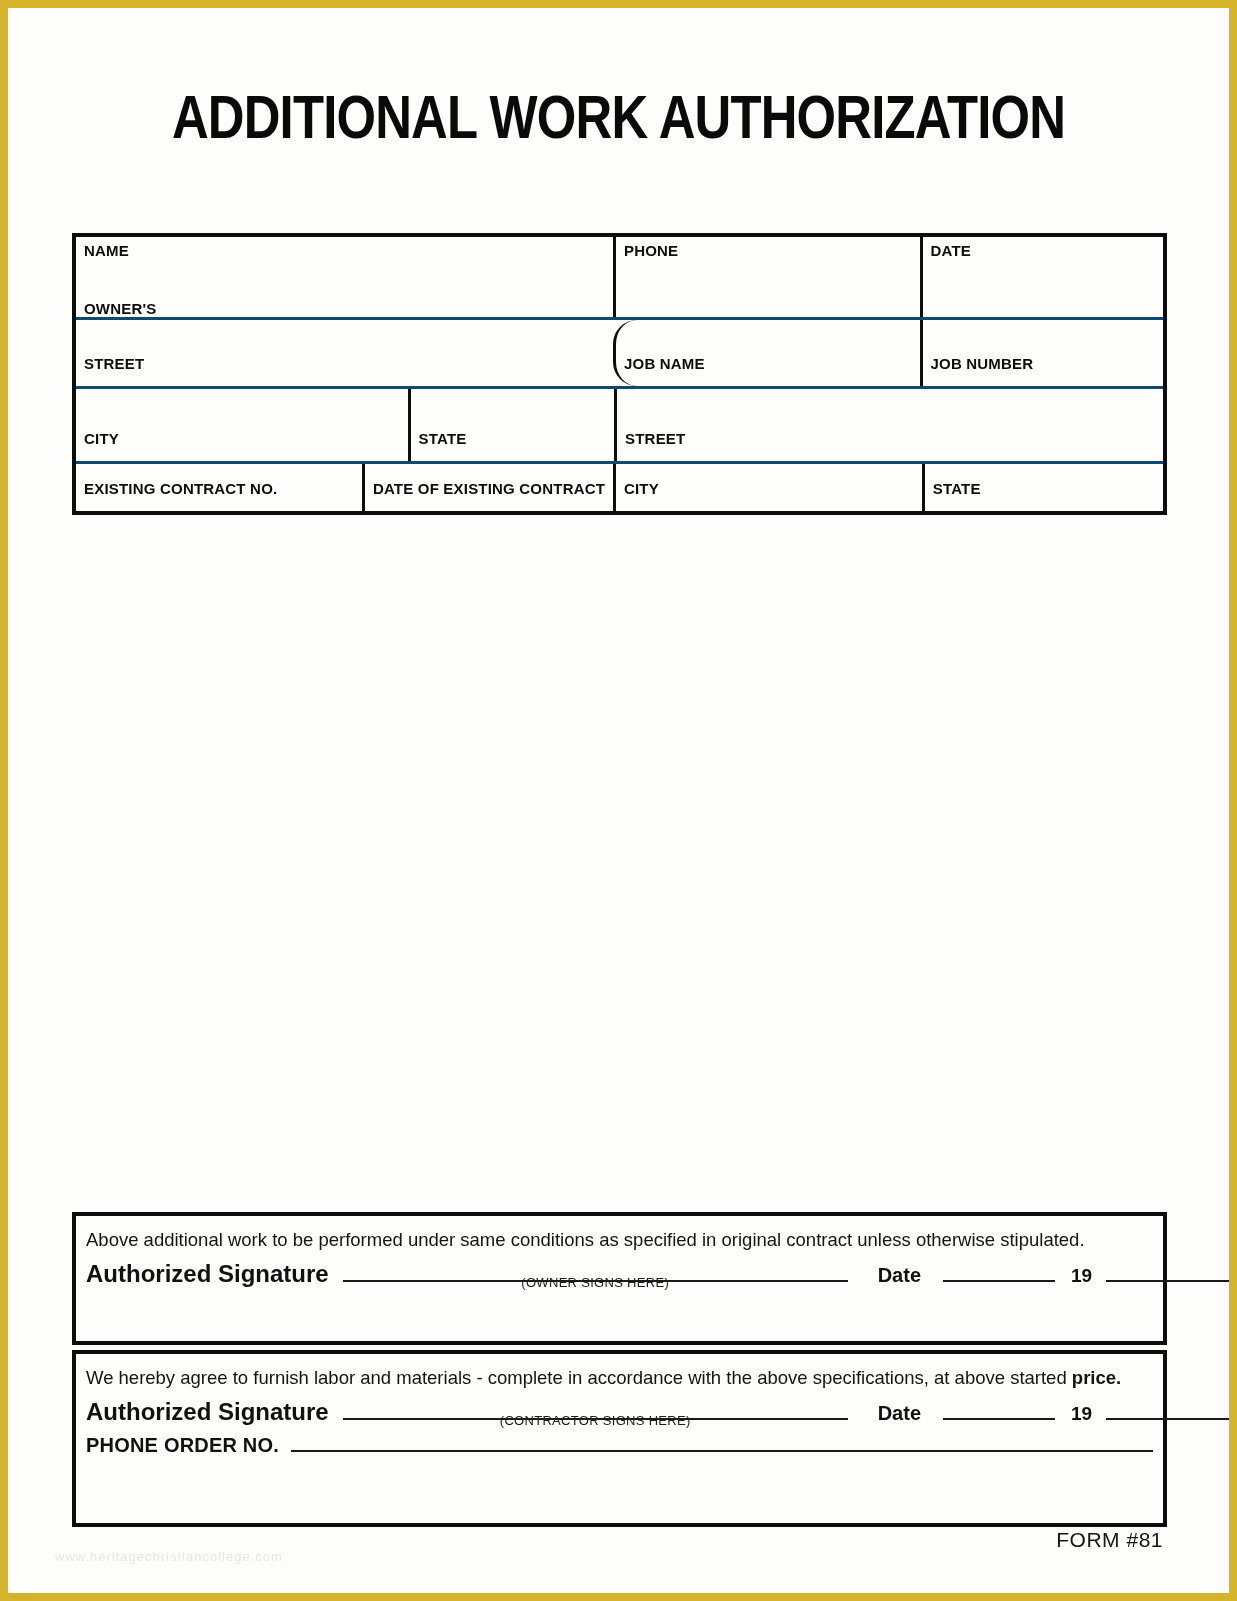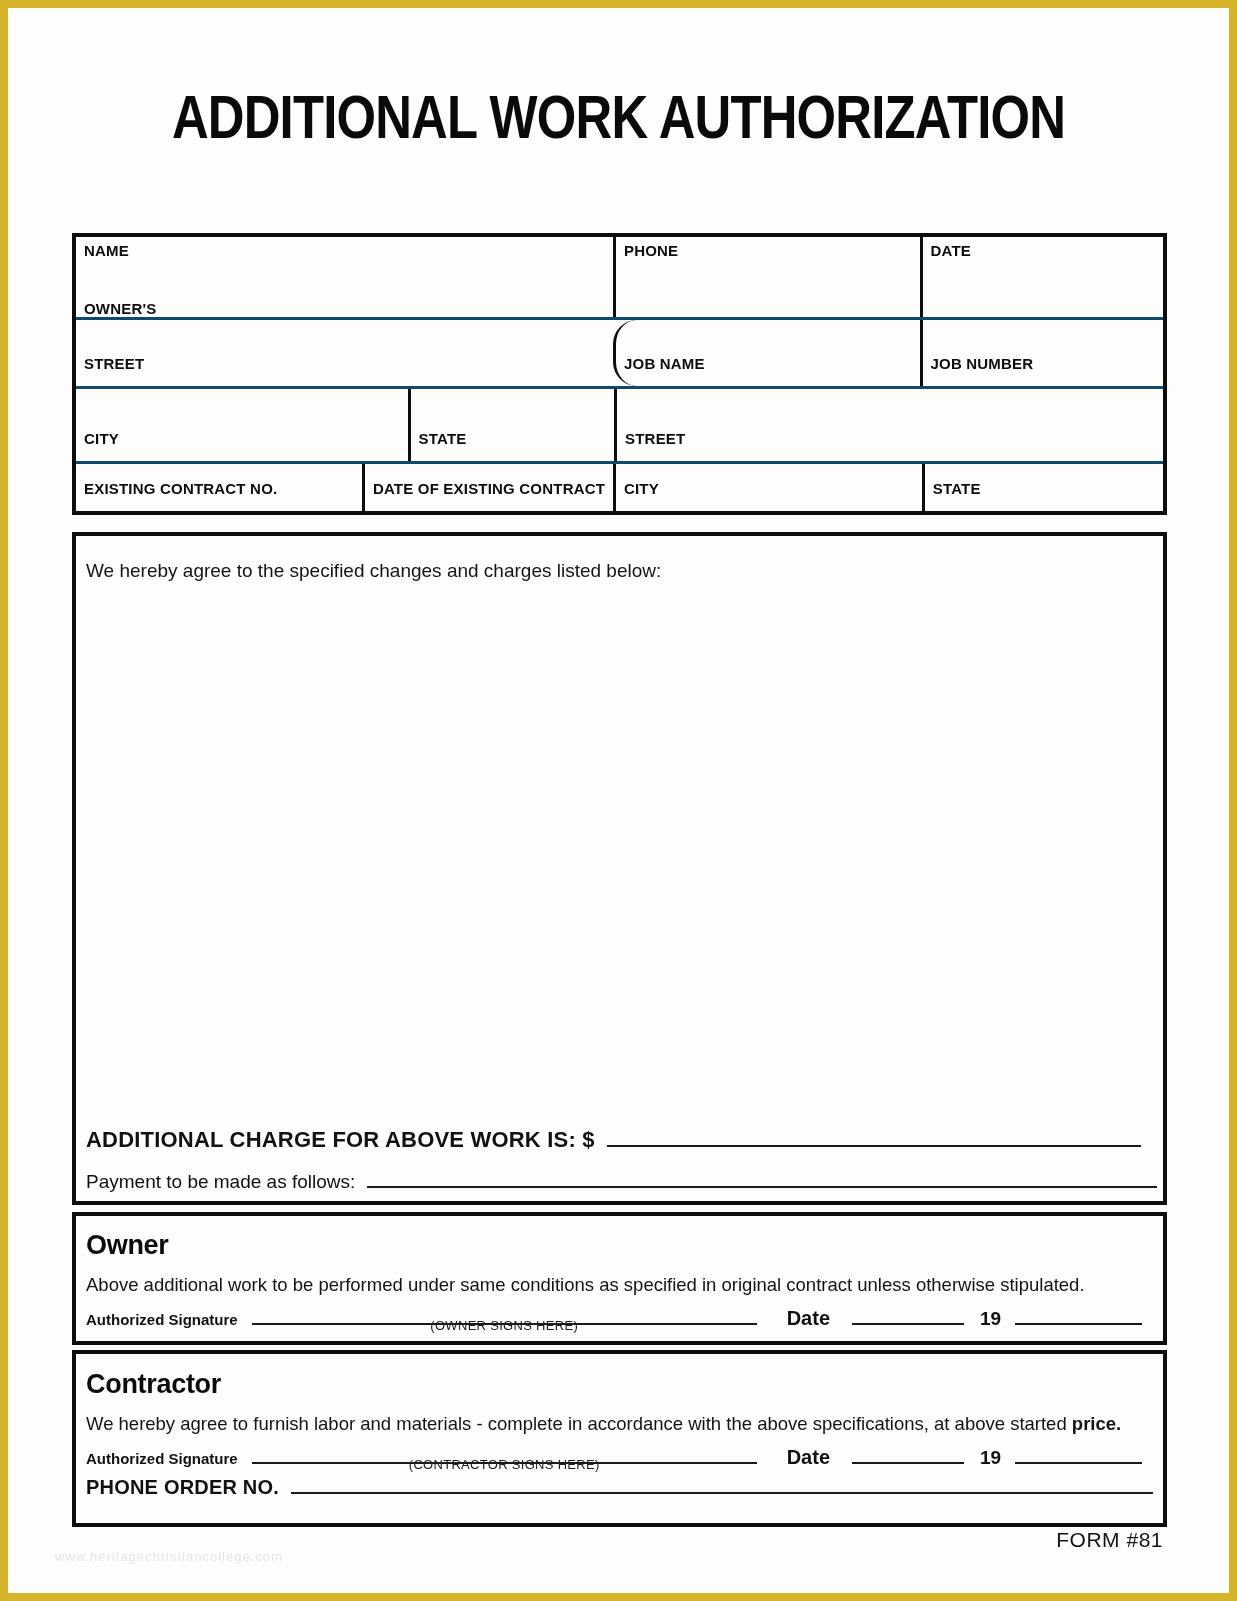--- a/index.html
+++ b/index.html
@@ -77,21 +77,21 @@
   }
   .owner-box{top:1212px;height:133px;}
   .contractor-box{top:1350px;height:177px;}
   .sec-heading{font-size:27px;font-weight:700;letter-spacing:-0.3px;color:#0b0b0b;}
   .owner-box .sec-heading{margin-top:14px;}
   .contractor-box .sec-heading{margin-top:15px;}
   .sec-text{font-size:18.5px;color:#141414;margin-top:13px;white-space:nowrap;}
   .sec-text .bold{font-weight:700;}
 
   .sig-row{display:flex;align-items:baseline;margin-top:9px;}
-  .sig-label{font-size:15px;font-weight:700;white-space:nowrap;}
+  .sig-label{font-size:24px;font-weight:700;white-space:nowrap;}
   .sig-line{
     position:relative;flex:0 0 505px;margin-left:14px;
     border-bottom:2px solid #1a1a1a;height:1.1em;
   }
   .sig-note{
     position:absolute;left:50%;bottom:-2px;transform:translate(-50%,52%);
     font-size:13px;color:#1d1d1d;letter-spacing:0.3px;white-space:nowrap;
   }
   .date-label{font-size:20px;font-weight:700;margin-left:30px;white-space:nowrap;}
   .date-line{flex:0 0 112px;margin-left:22px;border-bottom:2px solid #1a1a1a;height:1.1em;}
@@ -165,51 +165,36 @@
       </div>
       <div class="t-cell cell-bottom" style="flex:0 0 28.4%;">
         <span class="t-label">CITY</span>
       </div>
       <div class="t-cell cell-bottom" style="flex:1 1 auto;">
         <span class="t-label">STATE</span>
       </div>
     </div>
   </div>
 
-  <div class="desc-box">
-    <div class="agree-line">We hereby agree to the specified changes and charges listed below:</div>
-
-    <div class="charge-row">
-      <span class="charge-label">ADDITIONAL CHARGE FOR ABOVE WORK IS: $</span>
-      <span class="fill-line fill-grow ml12"></span>
-    </div>
-
-    <div class="pay-row">
-      <span class="pay-label">Payment to be made as follows:</span>
-      <span class="fill-line fill-grow ml12"></span>
-    </div>
-  </div>
 
   <div class="sec-box owner-box">
-    <div class="sec-heading">Owner</div>
     <div class="sec-text">Above additional work to be performed under same conditions as specified in original contract unless otherwise stipulated.</div>
     <div class="sig-row">
       <span class="sig-label">Authorized Signature</span>
       <span class="sig-line">
         <span class="sig-note">(OWNER SIGNS HERE)</span>
       </span>
       <span class="date-label">Date</span>
       <span class="date-line"></span>
       <span class="year-label">19</span>
       <span class="year-line"></span>
     </div>
   </div>
 
   <div class="sec-box contractor-box">
-    <div class="sec-heading">Contractor</div>
     <div class="sec-text"><span>We hereby agree to furnish labor and materials - complete in accordance with the above specifications, at above started </span><span class="bold">price.</span></div>
     <div class="sig-row">
       <span class="sig-label">Authorized Signature</span>
       <span class="sig-line">
         <span class="sig-note">(CONTRACTOR SIGNS HERE)</span>
       </span>
       <span class="date-label">Date</span>
       <span class="date-line"></span>
       <span class="year-label">19</span>
       <span class="year-line"></span>

